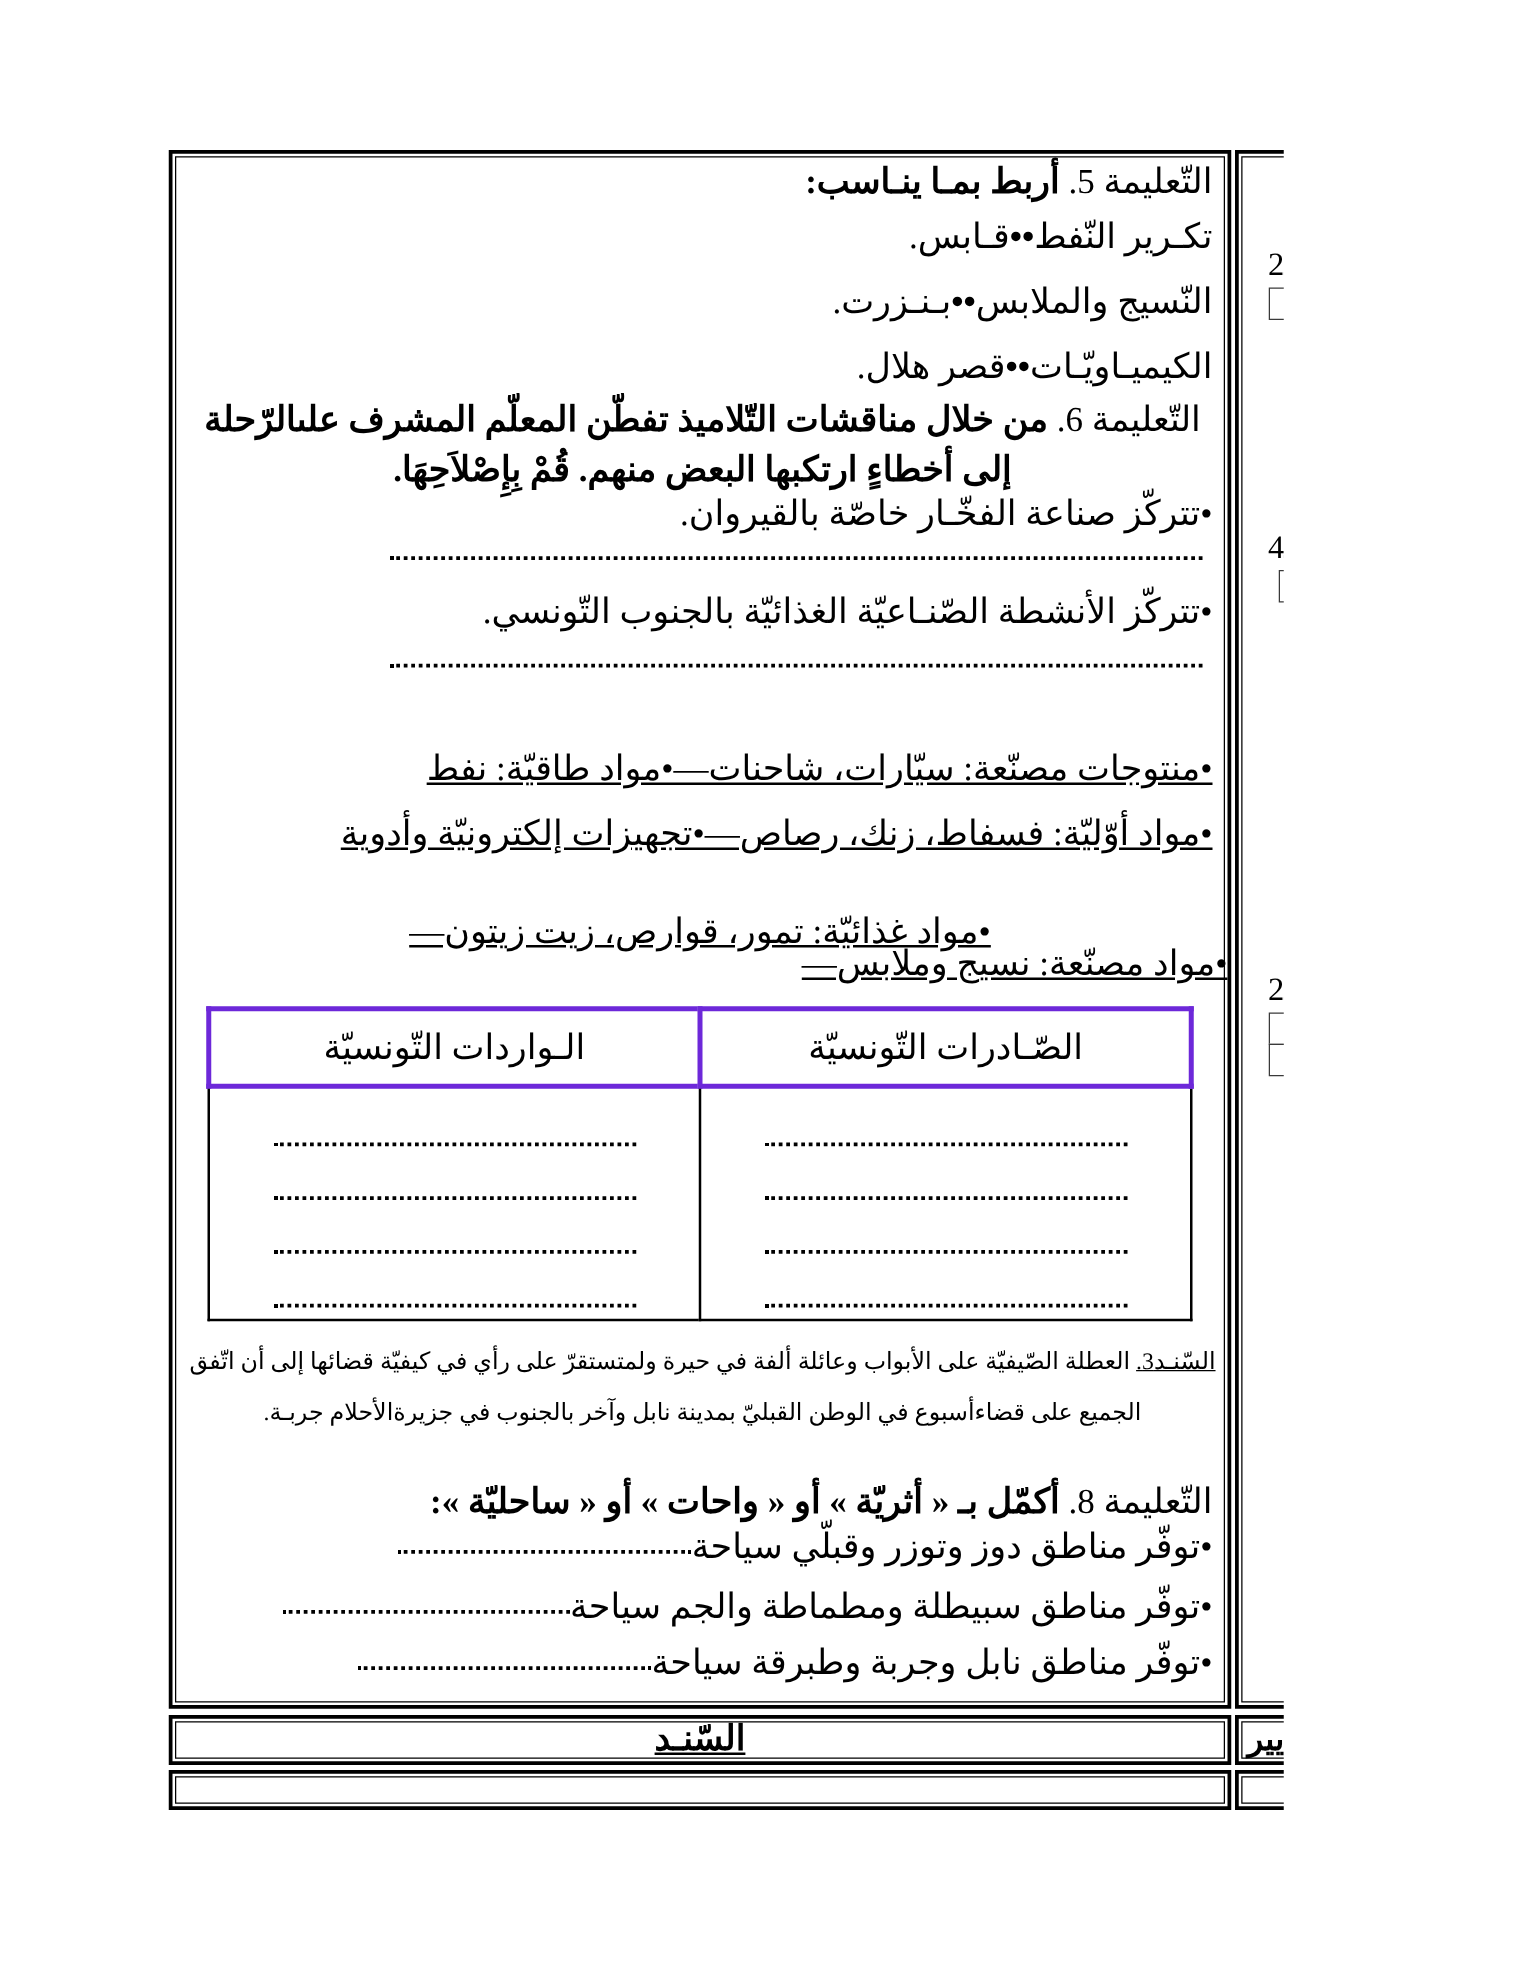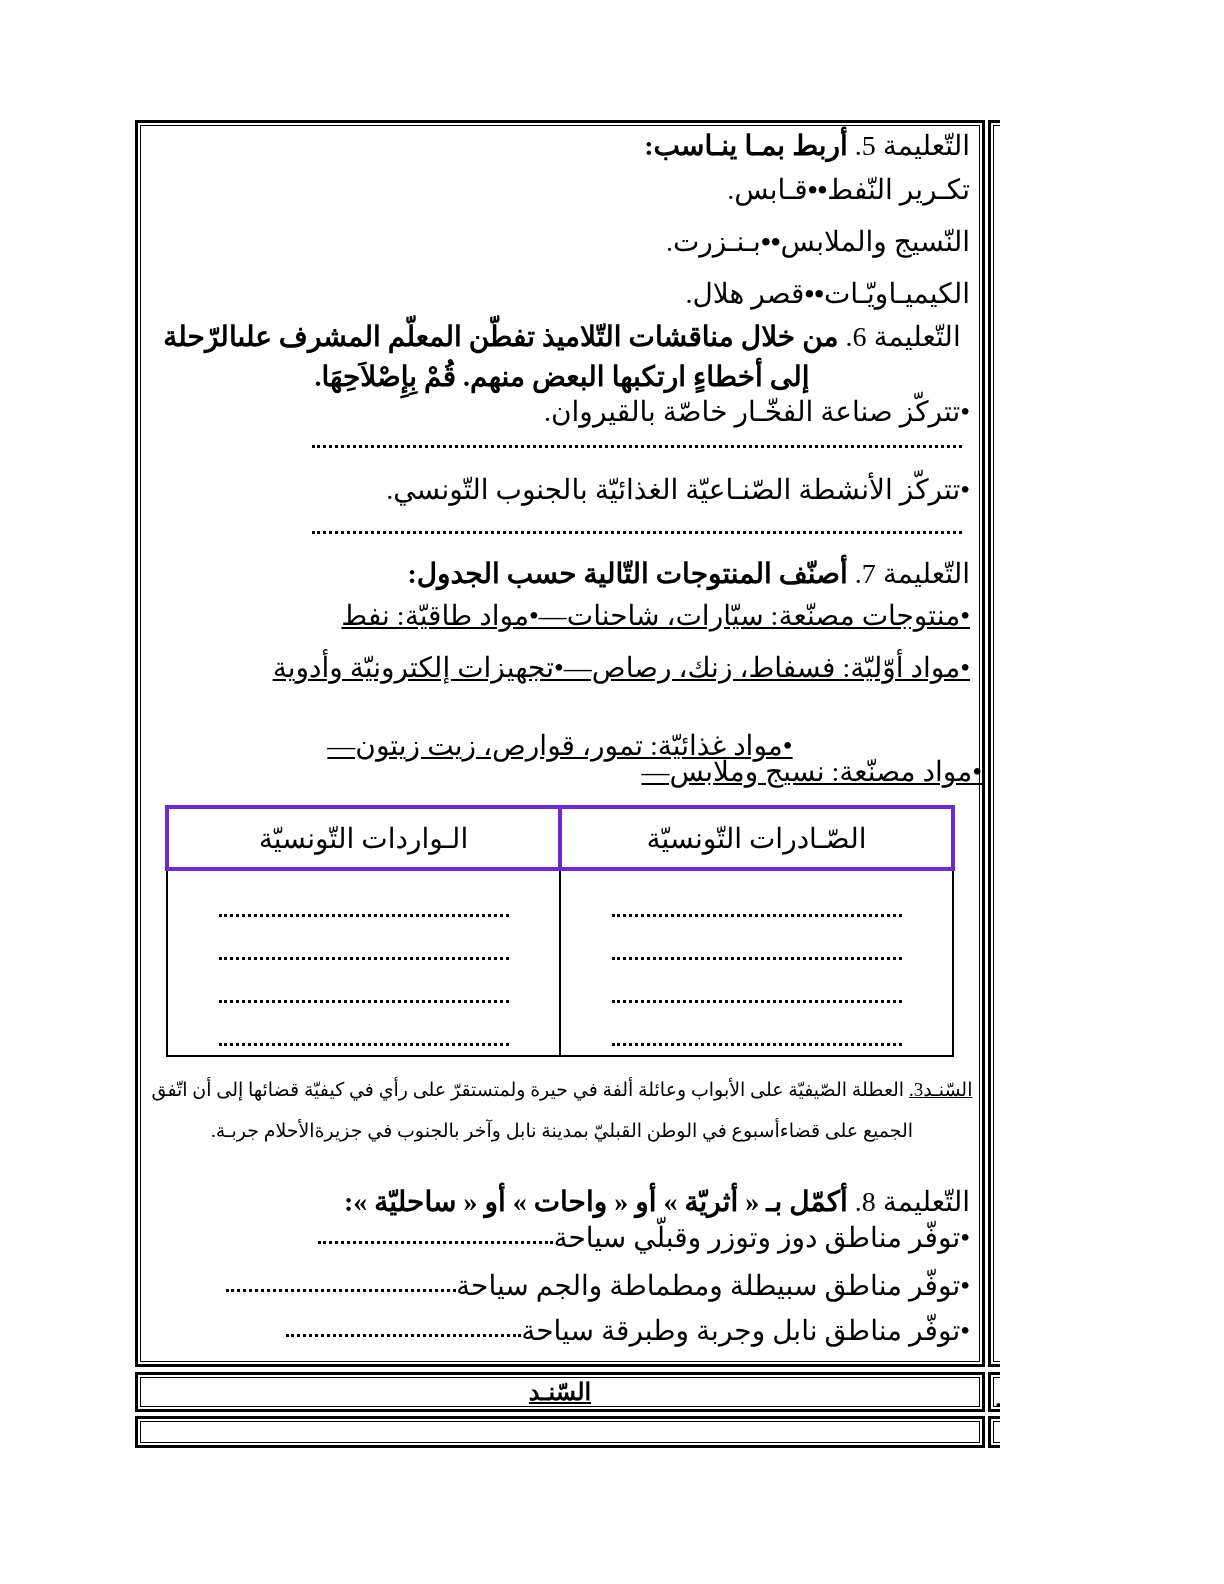--- a/index.html
+++ b/index.html
@@ -1,18 +1,18 @@
 <!DOCTYPE html>
 <html lang="ar"><head>
 <meta charset="utf-8">
 <style>
   html,body{margin:0;padding:0;background:#fff;}
   .page{
     position:relative;width:1000px;height:1584px;background:#fff;
-    font-family:"Liberation Serif","DejaVu Serif",serif;color:#000;direction:rtl;overflow:hidden;
+    font-family:"Liberation Serif","DejaVu Serif",serif;color:#000;direction:rtl;overflow:hidden;padding-left:27px;
   }
   
   .dbl{position:absolute;background:#fff;border:3px solid #000;box-sizing:border-box;}
   .dbl::after{content:"";position:absolute;inset:2px;border:1px solid #000;pointer-events:none;}
   #main-box{left:135px;top:120px;width:850px;height:1247px;}
   #side-box{left:988px;top:120px;width:100px;height:1247px;}
   #foot-main{left:135px;top:1372px;width:850px;height:40px;}
   #foot-side{left:988px;top:1372px;width:100px;height:40px;}
   #foot-main2{left:135px;top:1416px;width:850px;height:32px;}
   #foot-side2{left:988px;top:1416px;width:100px;height:32px;}
@@ -68,21 +68,21 @@
   .mrow + .mrow{margin-top:-1px;}
   .mgrid{margin-top:3px;}
   .mcell{width:16px;height:26px;border:1px solid #3a3a3a;margin-left:-1px;box-sizing:border-box;background:#fff;}
   .mrow .mcell:last-child{margin-left:0;}
   #mk0{top:74px;}
   #mk1{top:300px;}
   #mk2{top:654px;}
   #mk3{top:1094px;margin-left:38px;}
 
   
-  .foot-txt{position:absolute;inset:0;text-align:center;font-size:24px;}
+  .foot-txt{position:absolute;inset:0;text-align:center;font-size:28px;}
   #foot-main .foot-txt{line-height:34px;font-weight:bold;text-decoration:underline;}
   #foot-side .foot-txt{line-height:34px;font-weight:bold;font-size:26px;}
 </style>
 </head>
 <body>
 
 <div class="page">
 
   <div id="main-box" class="dbl">
 
@@ -102,24 +102,20 @@
 
     <div id="t6-title" class="abs">
       <span>التّعليمة 6.</span>
       <span class="b">من خلال مناقشات التّلاميذ تفطّن المعلّم المشرف علىالرّحلة إلى أخطاءٍ ارتكبها البعض منهم. قُمْ بِإِصْلاَحِهَا.</span>
     </div>
     <div id="t6-i0" class="abs body-line">•تتركّز صناعة الفخّـار خاصّة بالقيروان.</div>
     <div id="dot-a" class="abs"></div>
     <div id="t6-i1" class="abs body-line">•تتركّز الأنشطة الصّنـاعيّة الغذائيّة بالجنوب التّونسي.</div>
     <div id="dot-b" class="abs"></div>
 
-    <div id="t7-title" class="abs body-line">
-      <span>التّعليمة 7.</span>
-      <span class="b">أصنّف المنتوجات التّالية حسب الجدول:</span>
-    </div>
     <div id="t7-l0" class="abs body-line ul">•منتوجات مصنّعة: سيّارات، شاحنات—•مواد طاقيّة: نفط</div>
     <div id="t7-l1" class="abs body-line ul">•مواد أوّليّة: فسفاط، زنك، رصاص—•تجهيزات إلكترونيّة وأدوية</div>
     <div id="t7-l2" class="abs body-line ul">•مواد غذائيّة: تمور، قوارص، زيت زيتون—</div>
     <div id="t7-l3" class="abs body-line ul">•مواد مصنّعة: نسيج وملابس—</div>
 
     <table id="t7-table">
       <tbody>
           <tr>
         <th>الصّـادرات التّونسيّة</th>
         <th>الـواردات التّونسيّة</th>

